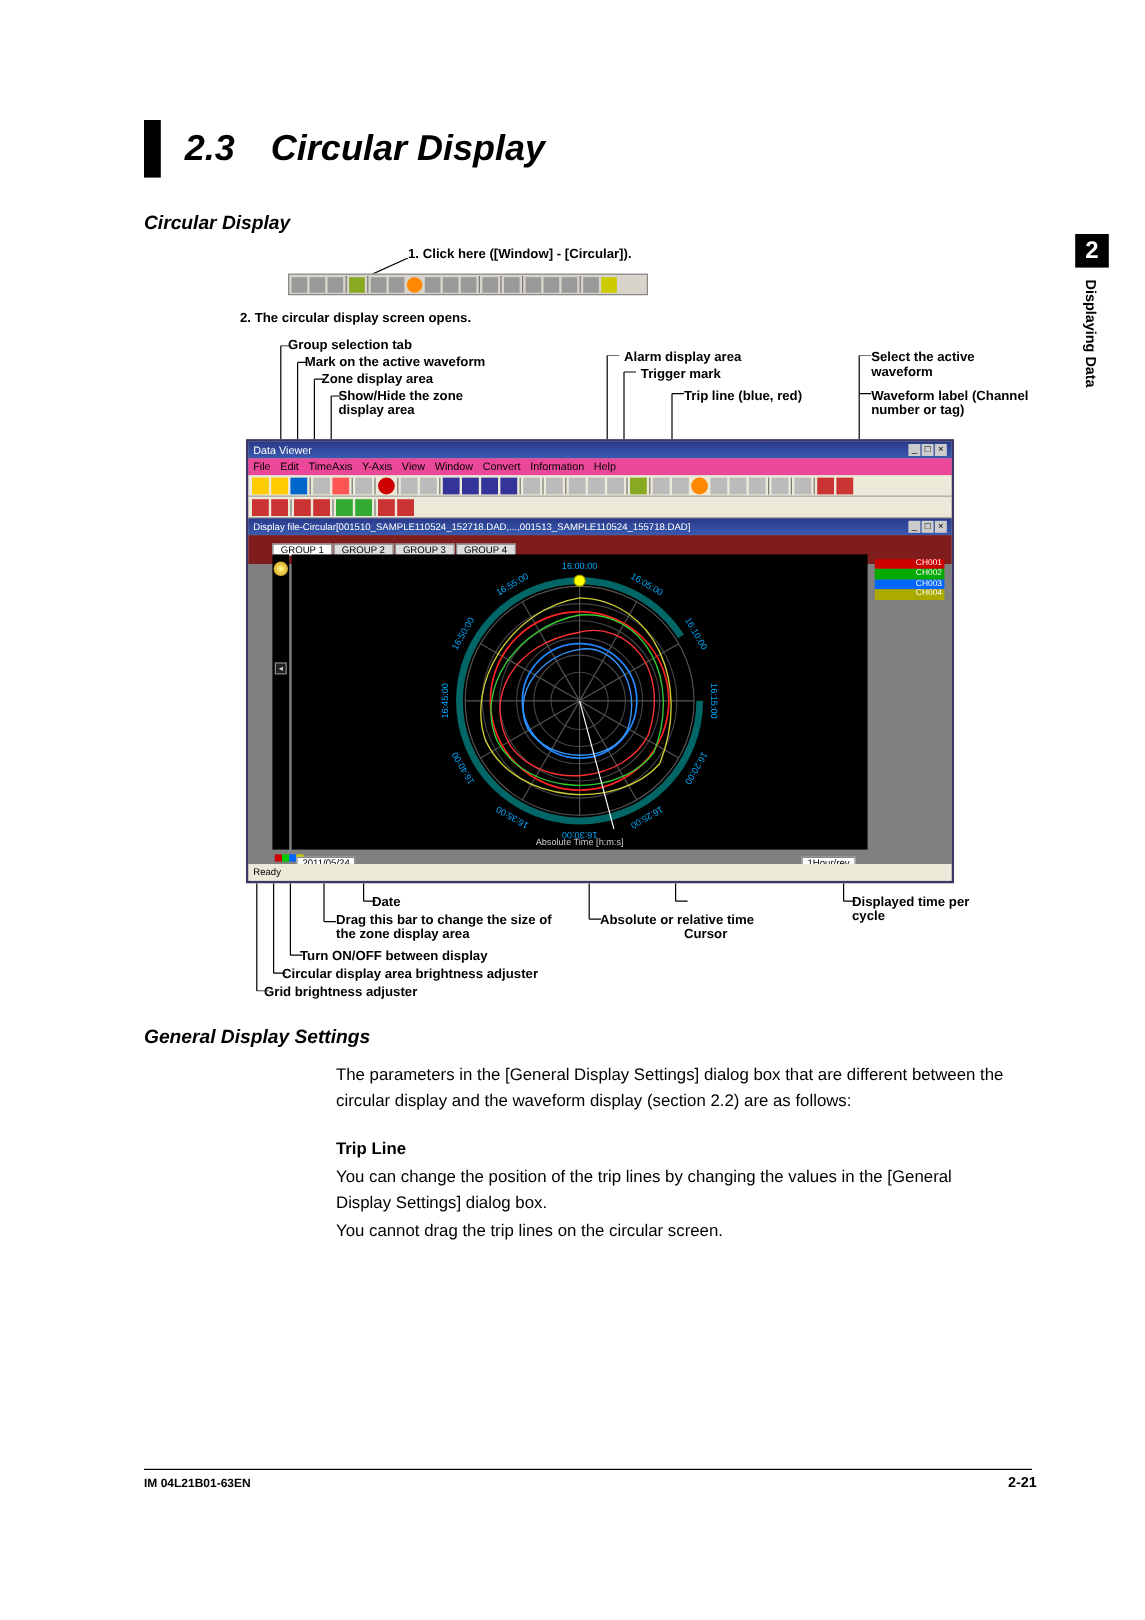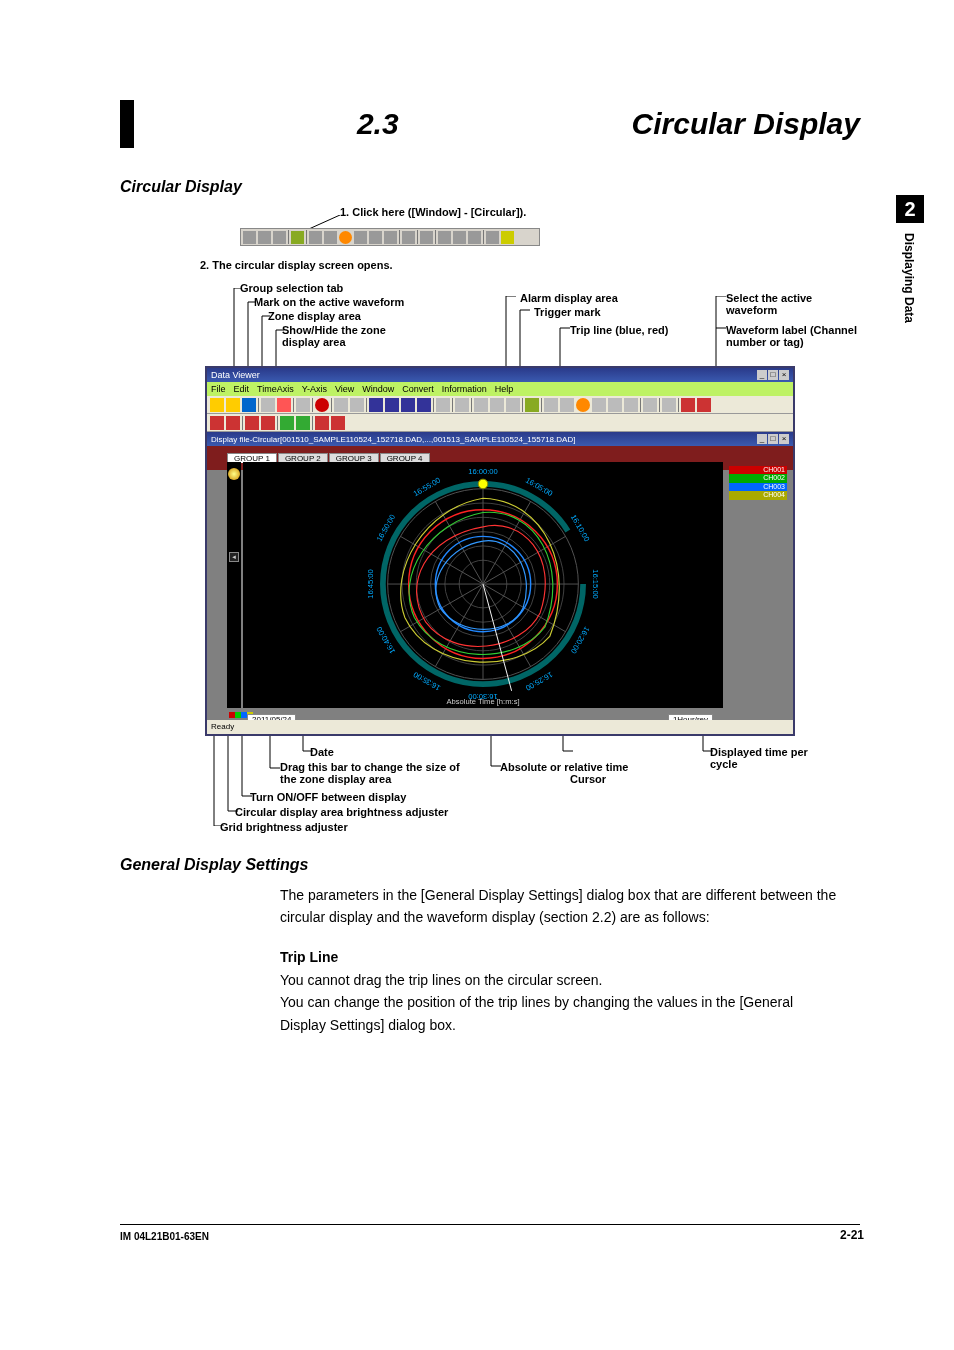--- a/index.html
+++ b/index.html
@@ -40,21 +40,20 @@
   .content {
     position: absolute;
     left: 120px;
     top: 100px;
     width: 740px;
   }
   .section-title-bar {
     display: flex;
     align-items: center;
     margin-bottom: 30px;
-    justify-content: space-between;
   }
   .bar-stub {
     width: 14px;
     height: 48px;
     background: #000;
     margin-right: 20px;
   }
   .section-number {
     font-size: 30px;
     font-weight: bold;
@@ -116,21 +115,21 @@
     border: 2px solid #3a3a6a;
     background: #aaa;
     font-size: 9px;
     font-weight: normal;
   }
   .titlebar {
     height: 14px; background: linear-gradient(#2a3a8a,#3a5ab0);
     color: #fff; padding: 0 4px; display:flex; justify-content:space-between; align-items:center;
   }
   .menubar {
-    height: 14px; background:#bef264; color:#000; display:flex; gap:8px; padding:0 4px; align-items:center;
+    height: 14px; background:#ec4899; color:#000; display:flex; gap:8px; padding:0 4px; align-items:center;
   }
   .tb-row {
     height: 18px; background:#ece9d8; border-bottom:1px solid #999;
     display:flex; align-items:center; gap:2px; padding:0 3px;
   }
   .tb-row span { width:14px; height:14px; background:#bbb; display:inline-block; }
   .doc-area {
     position:relative; height: 300px; background:#808080;
   }
   .doc-title {
@@ -476,22 +475,22 @@
       <line x1="495" y1="15" x2="495" y2="0" stroke="#000"></line>
         <line x1="495" y1="15" x2="505" y2="15" stroke="#000"></line>
     </svg>
   </div>
 
   <div style="margin-top:10px;">
     <div class="h2">General Display Settings</div>
     <div class="indent body-text">The parameters in the [General Display Settings] dialog box that are different between the circular display and the waveform display (section 2.2) are as follows:</div>
     <div class="indent">
       <div class="h3">Trip Line</div>
+      <div class="body-text">You can change the position of the trip lines by changing the values in the [General Display Settings] dialog box.</div>
       <div class="body-text">You cannot drag the trip lines on the circular screen.</div>
-      <div class="body-text">You can change the position of the trip lines by changing the values in the [General Display Settings] dialog box.</div>
     </div>
   </div>
 
 </div>
 
 <div class="hr-foot"></div>
 <div class="foot-left">IM 04L21B01-63EN</div>
 <div class="foot-right">2-21</div>
 
 </body></html>

